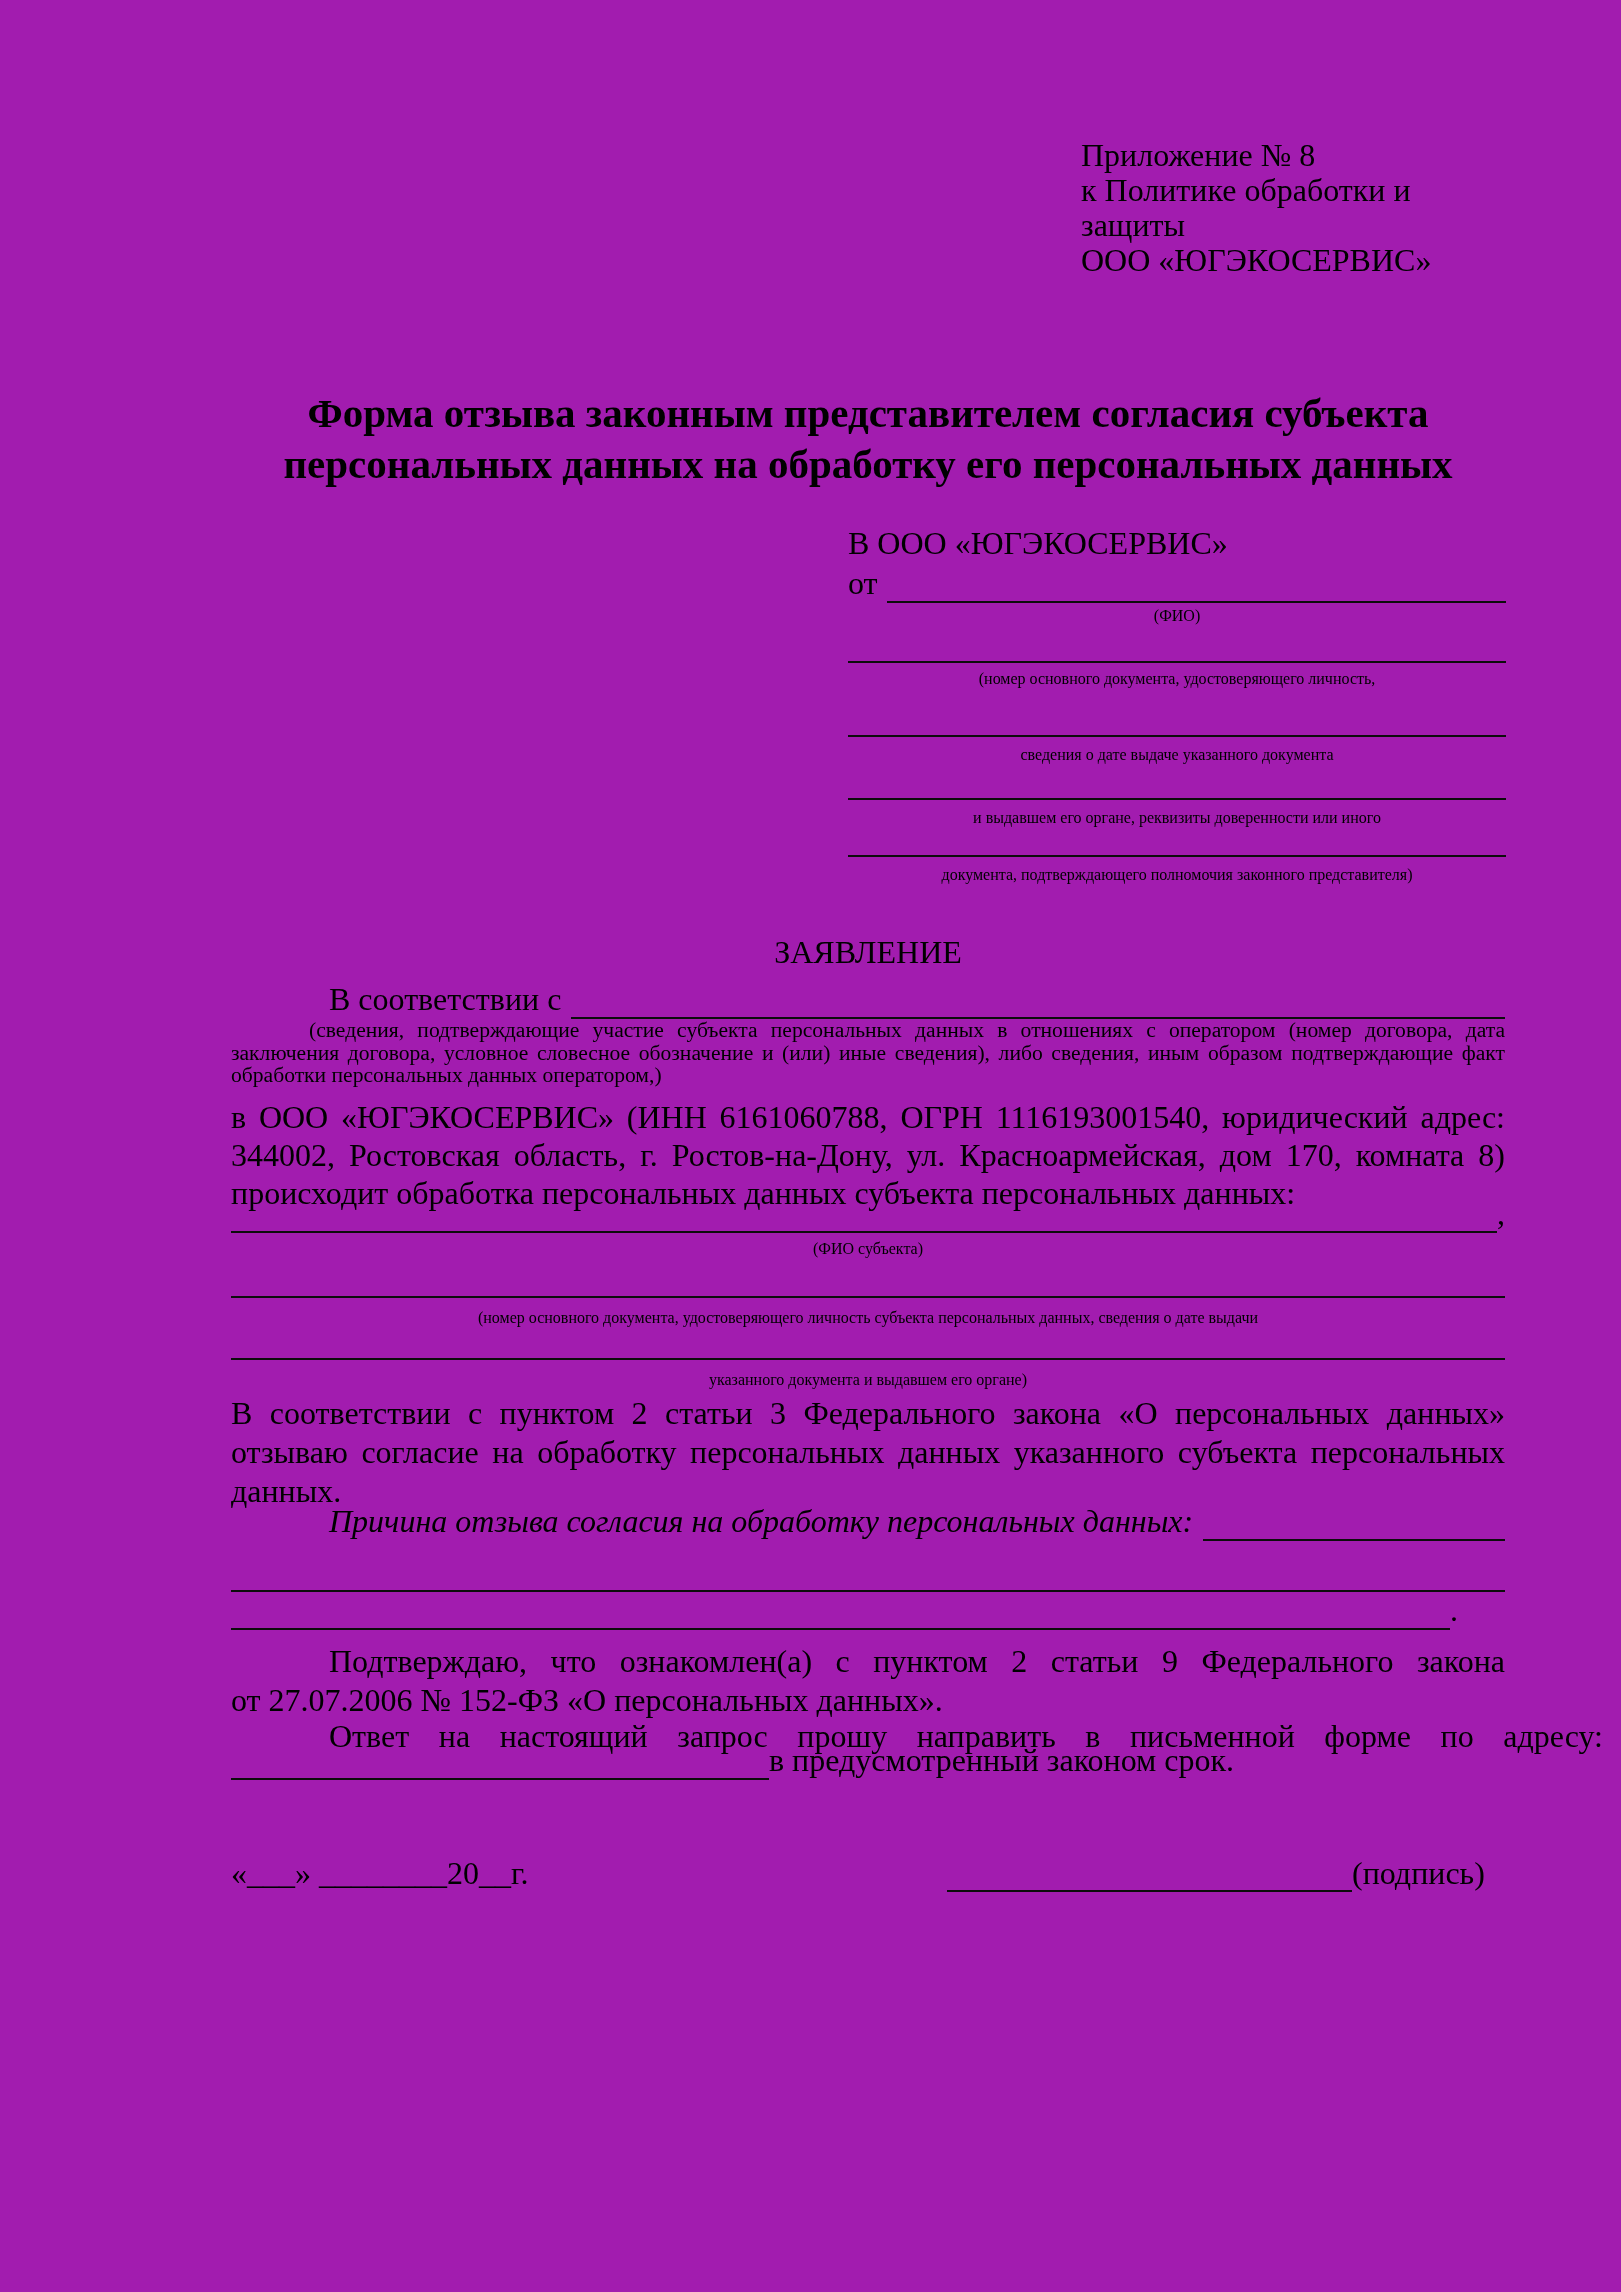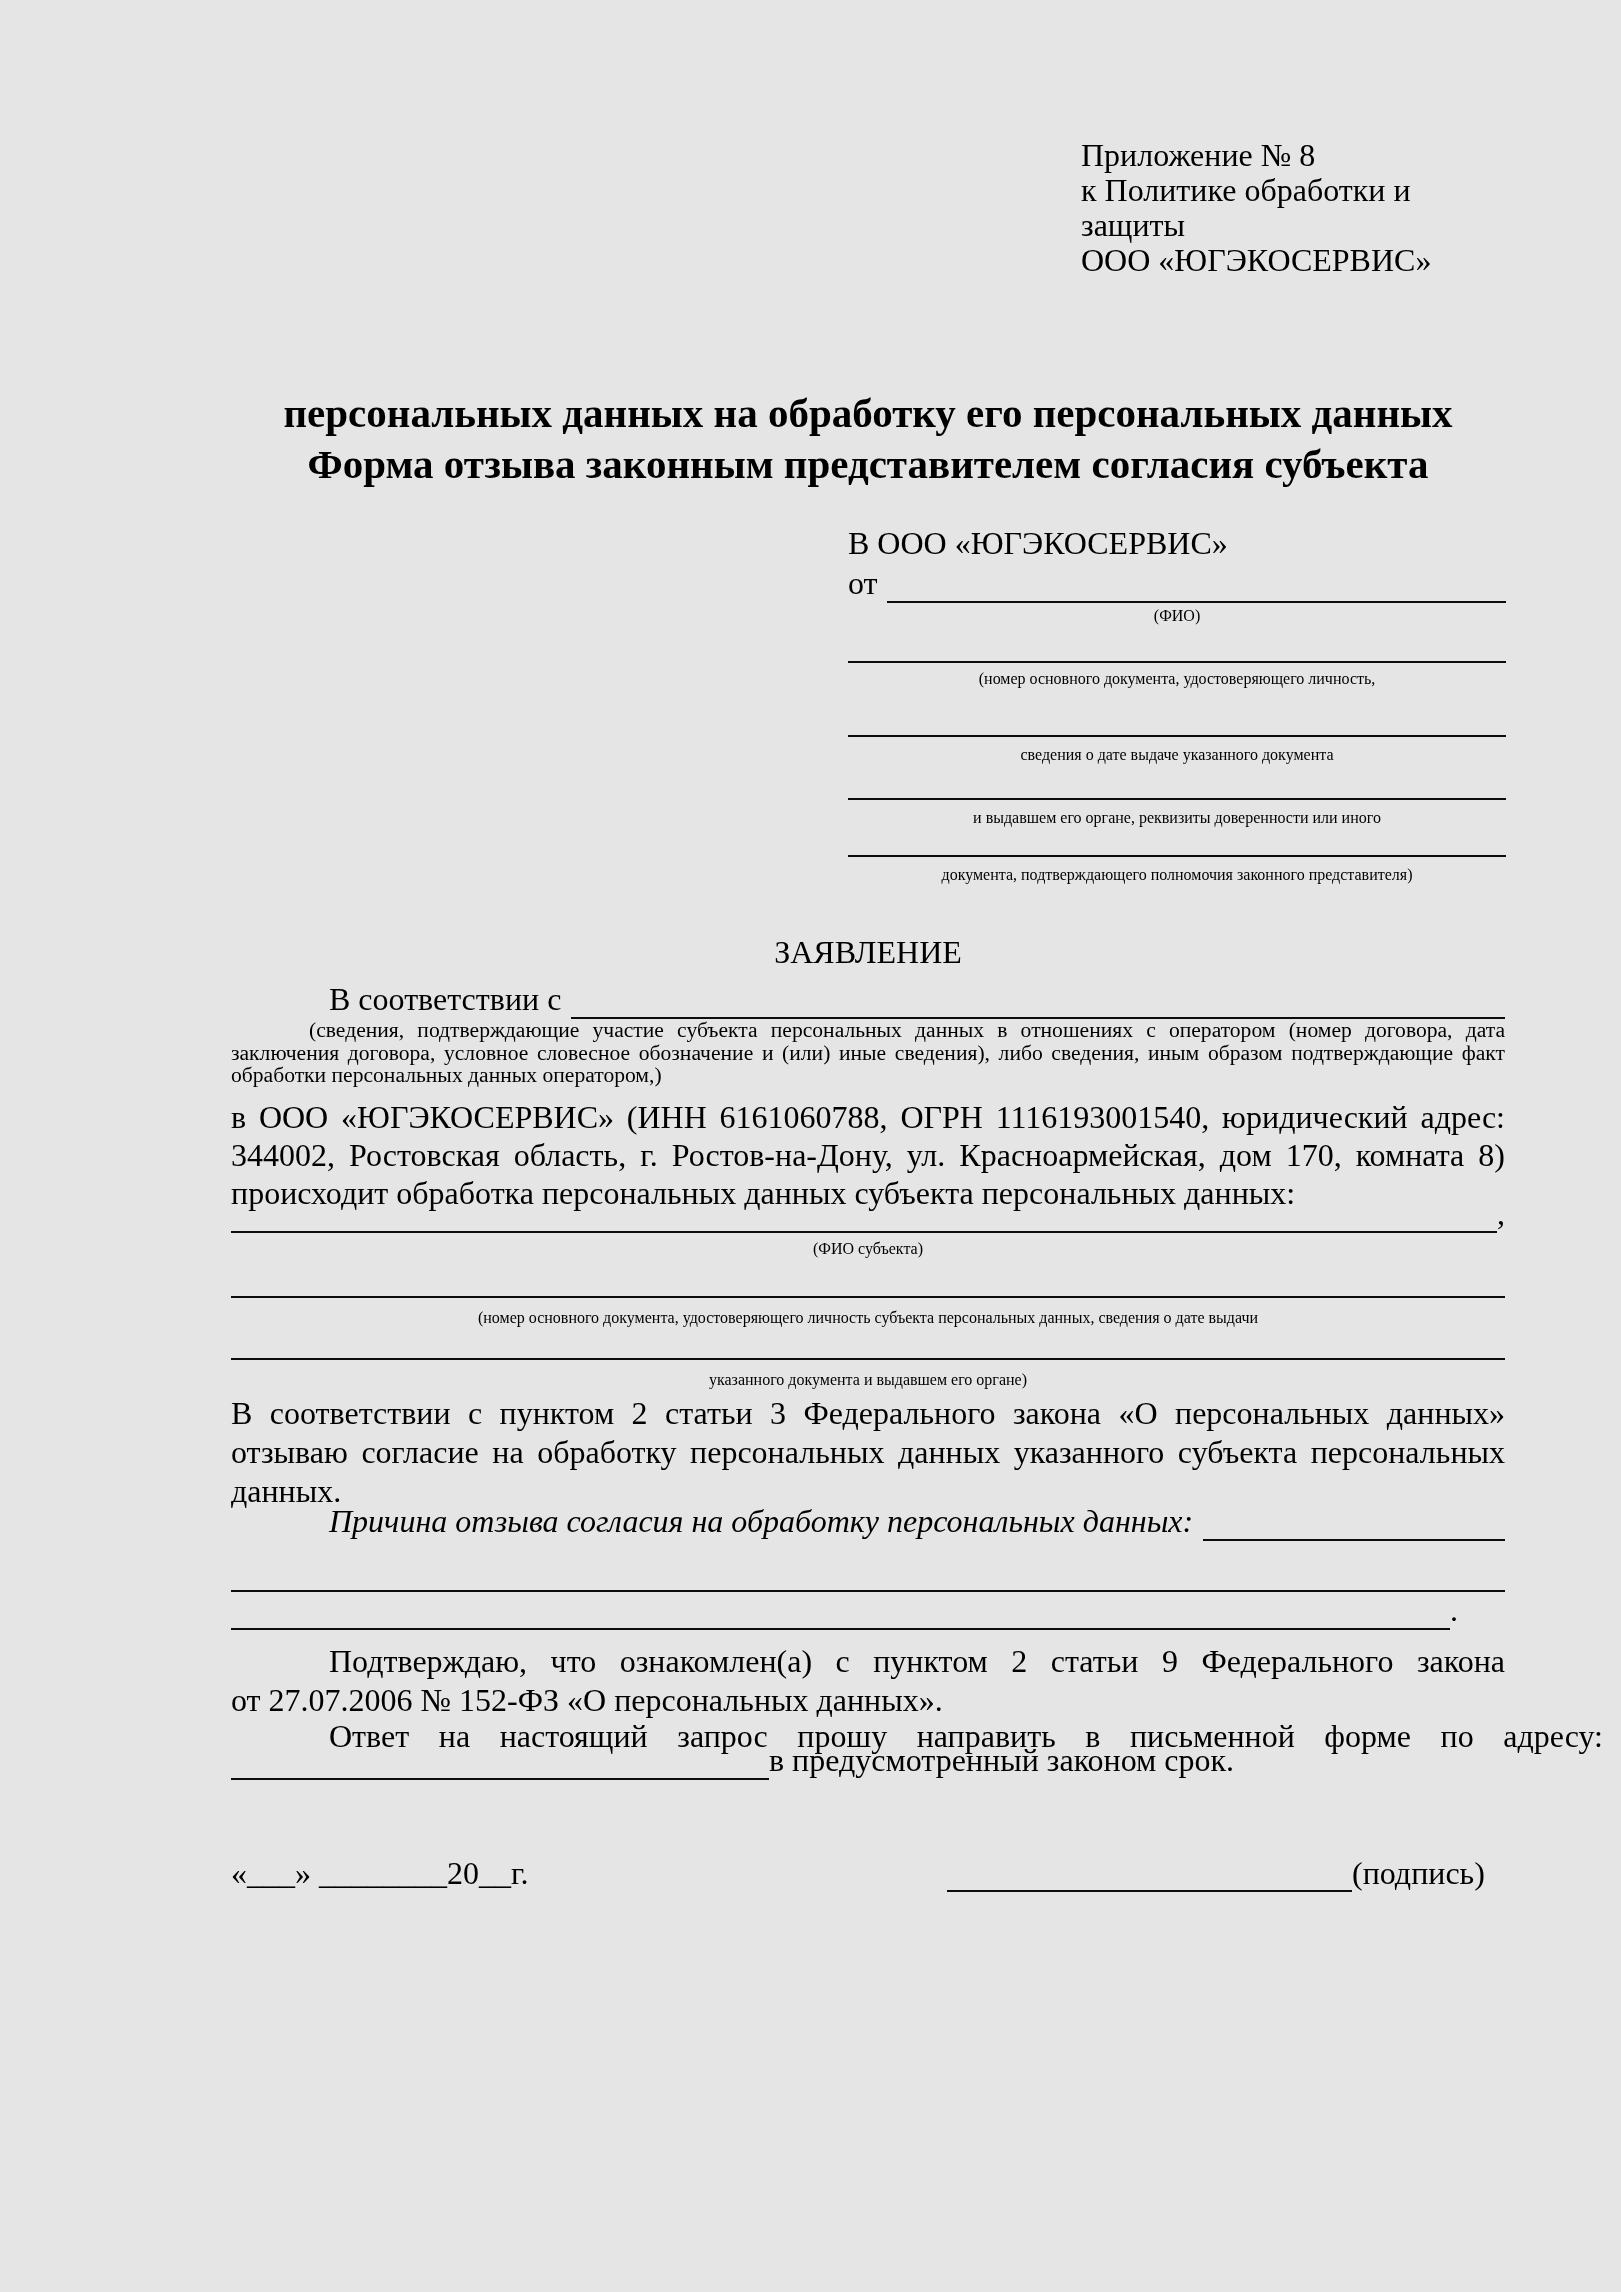--- a/index.html
+++ b/index.html
@@ -1,19 +1,19 @@
 <!DOCTYPE html>
 <html><head>
 <meta charset="utf-8">
 <style>
   html,body{margin:0;padding:0;background:#ffffff;}
   .page{
     position:relative;
     width:1621px;height:2293px;
-    background:#e5e5e5;
+    background:#a21caf;
     font-family:"Liberation Serif","DejaVu Serif",serif;
     color:#000;
     overflow:hidden;
   }
   .abs{position:absolute;}
   .body-text{font-size:32px;line-height:39px;}
   .tight{line-height:38px;}
   .small-cap{font-size:16px;line-height:23.5px;text-align:center;}
   .footnote{font-size:21.6px;line-height:22.5px;text-align:justify;}
   .stretch{text-align:justify;text-align-last:justify;}
@@ -31,22 +31,22 @@
 
 <div class="page">
 
   <div class="abs appendix" style="left:1081px;top:138px;width:431px;">
     <div>Приложение № 8</div>
     <div>к Политике обработки и защиты</div>
     <div>ООО «ЮГЭКОСЕРВИС»</div>
   </div>
 
   <div class="abs title" style="left:231px;top:388px;width:1274px;">
+    <div>Форма отзыва законным представителем согласия субъекта</div>
     <div>персональных данных на обработку его персональных данных</div>
-    <div>Форма отзыва законным представителем согласия субъекта</div>
   </div>
 
   <div class="abs body-text" style="left:848px;top:524px;">В ООО «ЮГЭКОСЕРВИС»</div>
 
   <div class="abs row body-text" style="left:848px;top:564px;width:658px;height:39px;">
     <span>от</span>
     <span class="fill-line"></span>
   </div>
   <div class="abs small-cap" style="left:848px;top:604px;width:658px;">(ФИО)</div>
 

